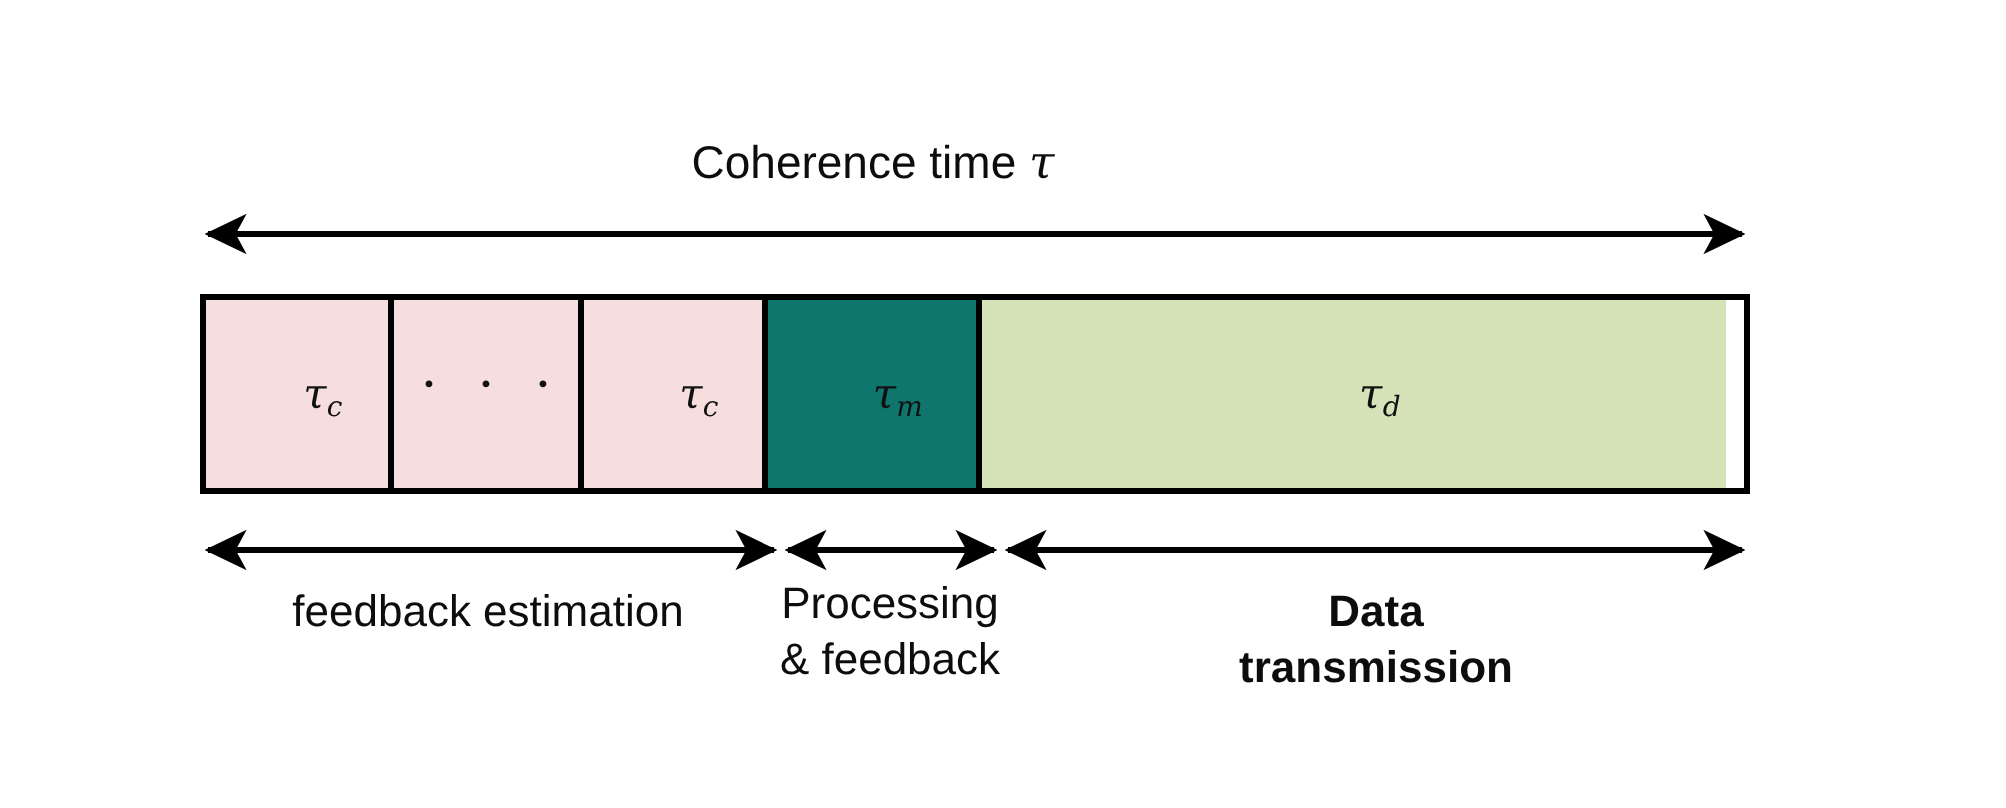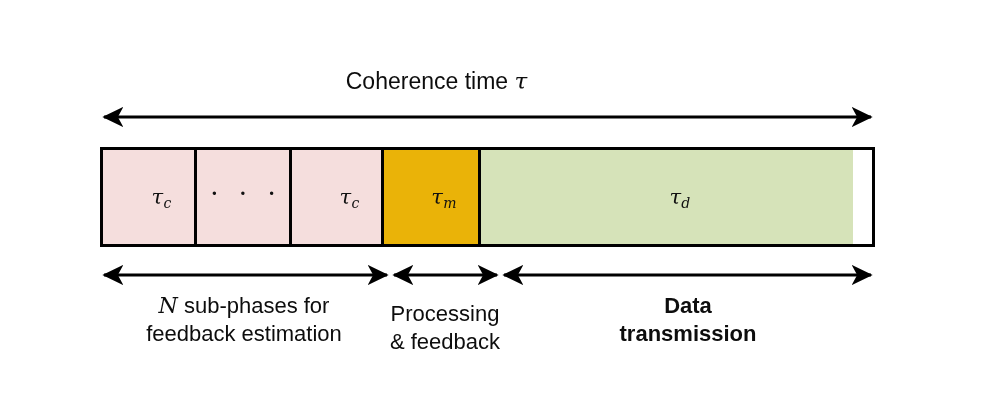--- a/index.html
+++ b/index.html
@@ -102,21 +102,21 @@
     font-size: 22px;
     line-height: 28px;
     color: #0d0d0d;
     font-family: "Liberation Sans", sans-serif;
   }
   .caption .mvar {
     font-family: "DejaVu Serif", serif;
     font-style: italic;
   }
   #cap-estimation { left: 74px;  top: 292px; width: 340px; }
-  #cap-processing { left: 378px; top: 300px; width: 134px; }
+  #cap-processing { left: 378px; top: 288px; width: 134px; }
   #cap-data       { left: 540px; top: 292px; width: 296px; font-weight: bold; }
 </style>
 </head>
 <body>
 
 <div id="canvas">
 
   <div class="top-title">
     <span>Coherence time</span>
     <span class="mvar">τ</span>
@@ -149,36 +149,35 @@
     <div class="blk" id="blk-1" style="width: 95px; background: rgb(245, 222, 221);">
       <span class="dots-label">· · ·</span>
     </div>
 
     <div class="blk" id="blk-2" style="width: 92px; background: rgb(245, 222, 221);">
       <span class="blk-label">
         <span>τ</span><sub>c</sub>
       </span>
     </div>
 
-    <div class="blk" id="blk-3" style="width: 97px; background: #eab308;">
+    <div class="blk" id="blk-3" style="width: 107px; background: #0f766e;">
       <span class="blk-label">
         <span>τ</span><sub>m</sub>
       </span>
     </div>
 
     <div class="blk" id="blk-4" style="width: 372px; background: rgb(214, 227, 185); align-items: center;">
       <span class="blk-label">
         <span>τ</span><sub>d</sub>
       </span>
     </div>
 
   </div>
 
   <div class="caption" id="cap-estimation">
-    <div><span class="mvar">N</span><span> sub-phases for</span></div>
     <div>feedback estimation</div>
   </div>
 
   <div class="caption" id="cap-processing">
     <div>Processing</div>
     <div>&amp; feedback</div>
   </div>
 
   <div class="caption" id="cap-data">
     <div>Data</div>

